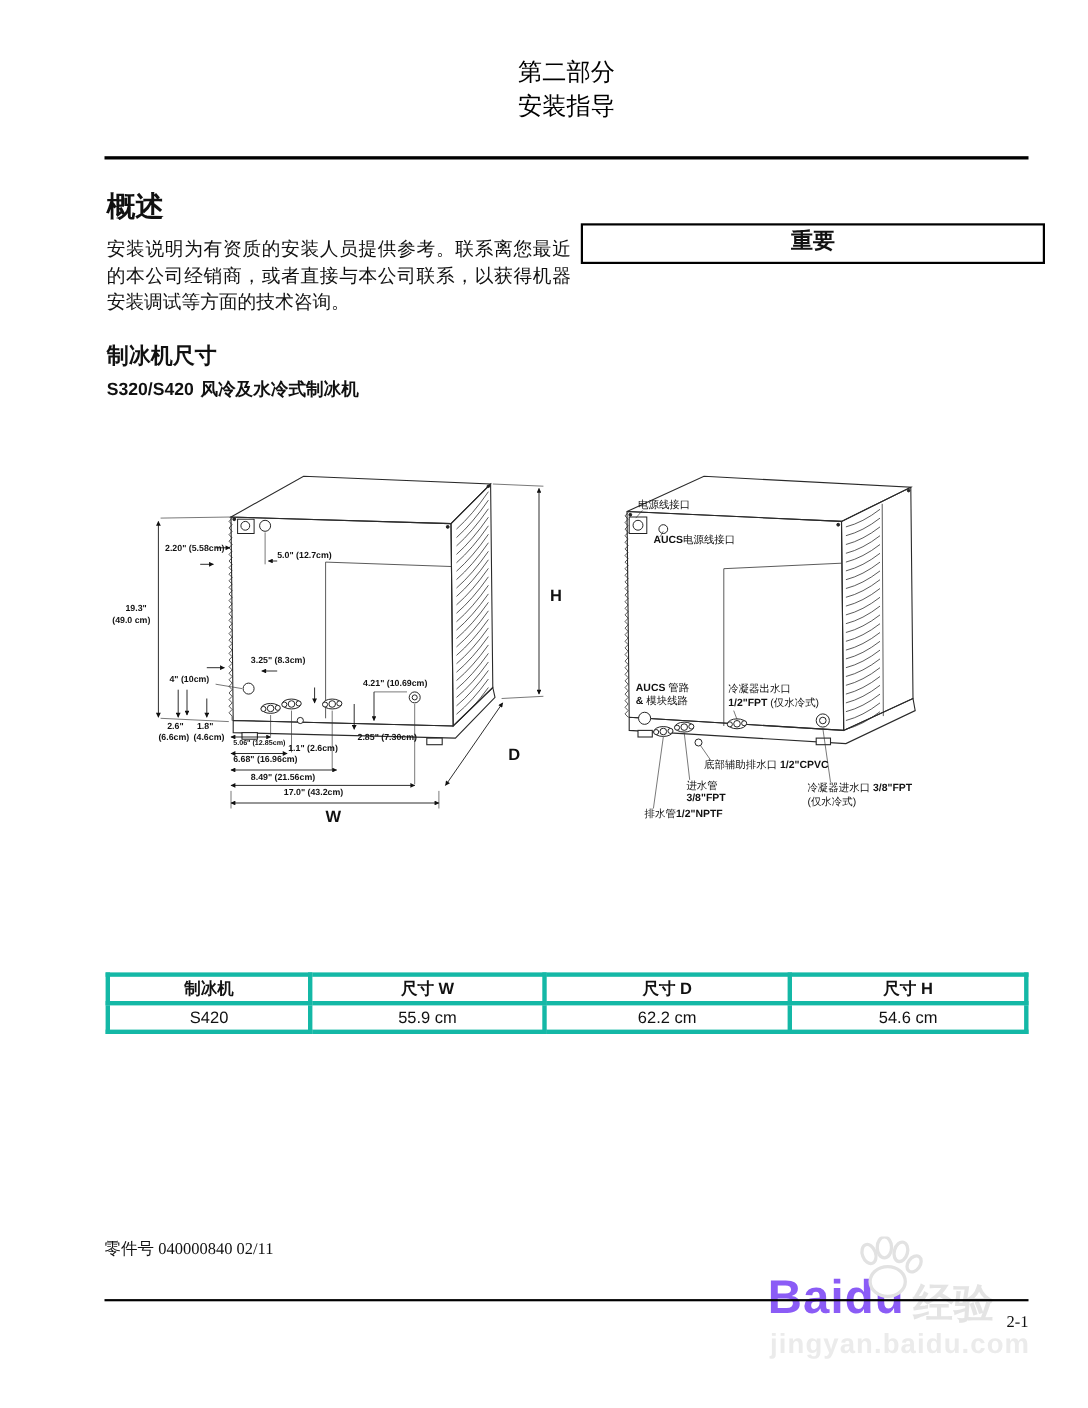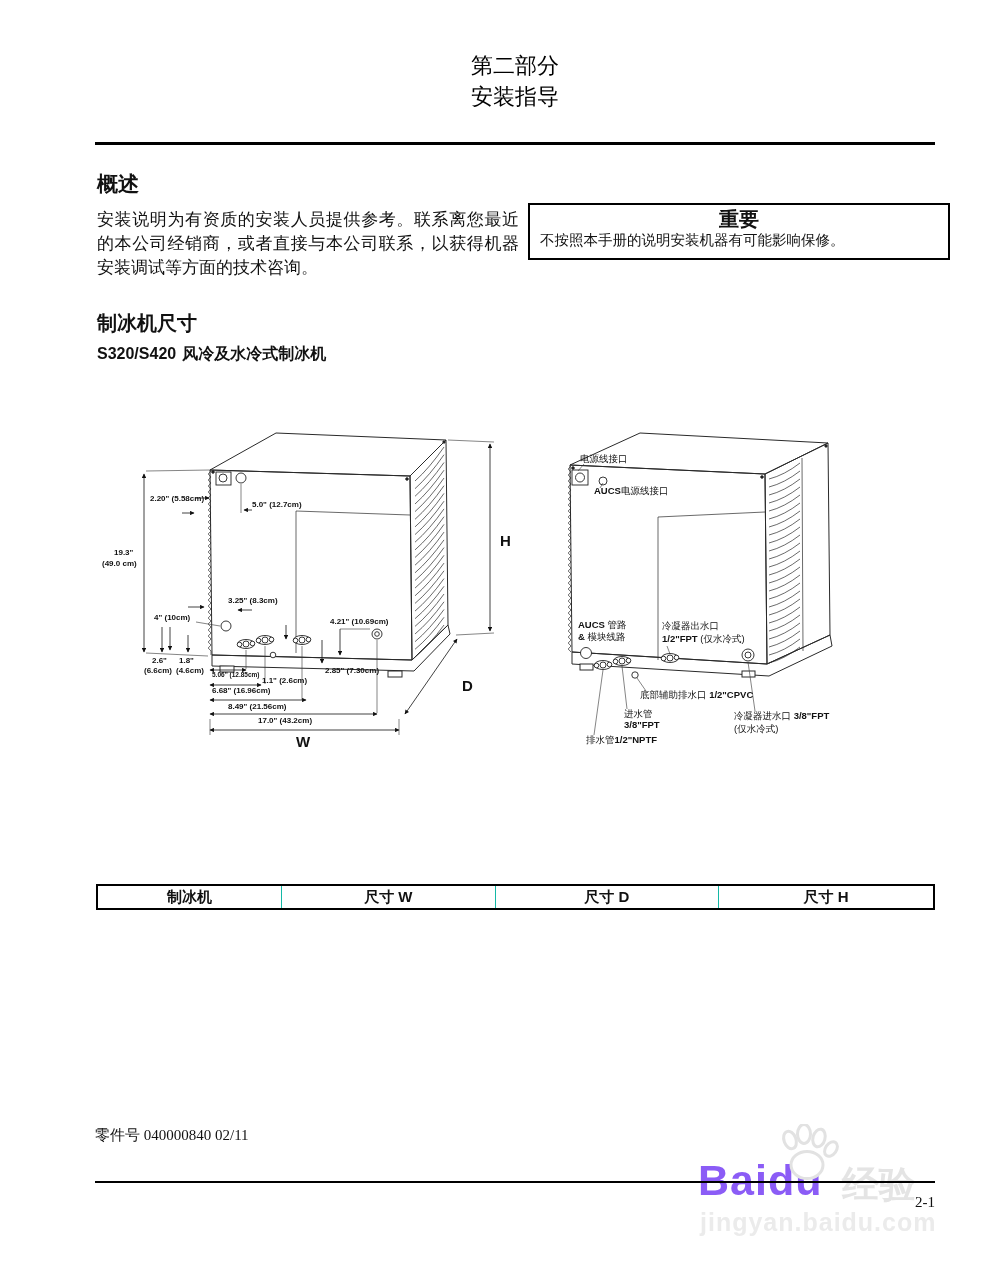--- a/index.html
+++ b/index.html
@@ -6,21 +6,21 @@
   .page{position:relative;width:989px;height:1280px;background:#fff;overflow:hidden;
         font-family:"Liberation Serif","DejaVu Serif",serif;color:#111;}
 
   .title-block{position:absolute;left:95px;top:50px;width:840px;text-align:center;
                font-size:22px;line-height:31px;color:#000;}
   .rule{position:absolute;left:95px;width:840px;height:3px;background:#000;}
   .rule-top{top:142px;}
   .rule-bottom{top:1181px;height:2px;}
 
   .overview{position:absolute;left:97px;top:170px;width:422px;}
-  .overview h2{margin:0 0 10px 0;font-size:21px;font-weight:bold;}
+  .overview h2{margin:0 0 10px 0;font-size:26px;font-weight:bold;}
   .overview p{margin:0;font-size:17px;line-height:24px;text-align:justify;}
 
   .important-box{position:absolute;left:528px;top:203px;width:398px;border:2px solid #000;
                  padding:3px 10px 8px 10px;}
   .important-box .ib-title{text-align:center;font-size:20px;font-weight:bold;line-height:22px;}
   .important-box .ib-body{font-size:14.5px;line-height:20px;}
 
   .dim-heading{position:absolute;left:97px;top:310px;font-size:20px;font-weight:bold;}
   .dim-subheading{position:absolute;left:97px;top:344px;font-size:16px;font-weight:bold;}
   .dim-subheading .model{font-family:"Liberation Sans","DejaVu Sans",sans-serif;}
@@ -35,34 +35,34 @@
                font-size:8px;fill:#111;}
   .diagram .dt-sm{font-size:6.5px;}
   .diagram .big{font-family:"Liberation Sans","DejaVu Sans",sans-serif;font-weight:bold;
                 font-size:15px;fill:#111;}
   .diagram .cn{font-family:"Liberation Sans","DejaVu Sans",sans-serif;font-size:9.5px;fill:#111;}
   .diagram .b{font-weight:bold;}
   .diagram .wh{fill:#fff;stroke:#2a2a2a;stroke-width:1;}
 
   .dims-table{position:absolute;left:96px;top:884px;width:839px;border-collapse:collapse;
               font-family:"Liberation Sans","DejaVu Sans",sans-serif;font-size:15px;}
-  .dims-table th,.dims-table td{border:1px solid #14b8a6;text-align:center;height:22px;padding:0;}
+  .dims-table th,.dims-table td{border:4px solid #14b8a6;text-align:center;height:22px;padding:0;}
   .dims-table{border:2px solid #000;}
   .dims-table th{font-weight:bold;}
 
   .footer-part{position:absolute;left:95px;top:1126px;font-size:15px;text-align:center;}
   .footer-page{position:absolute;right:54px;top:1194px;font-size:15px;
                font-family:Liberation Serif, serif;margin-left:16px;}
 
   .watermark{position:absolute;left:698px;top:1128px;width:250px;height:110px;
              font-family:"Liberation Sans","DejaVu Sans",sans-serif;}
   .wm-baidu{position:absolute;left:0;top:28px;font-size:43px;font-weight:bold;color:#8b5cf6;
             letter-spacing:1px;}
   .wm-paw{position:absolute;left:78px;top:-4px;}
-  .wm-jy{position:absolute;left:144px;top:32px;font-size:37px;font-weight:bold;color:#e4e4e4;}
+  .wm-jy{position:absolute;left:132px;top:32px;font-size:37px;font-weight:bold;color:#e4e4e4;}
   .wm-url{position:absolute;left:2px;top:80px;font-size:25px;font-weight:bold;color:#ebebeb;
           letter-spacing:1px;}
 </style>
 </head>
 <body>
 
 <div class="page">
 
   <div class="title-block">
     <div>第二部分</div>
@@ -71,21 +71,20 @@
 
   <div class="rule rule-top"></div>
 
   <div class="overview">
     <h2>概述</h2>
     <p>安装说明为有资质的安装人员提供参考。联系离您最近的本公司经销商，或者直接与本公司联系，以获得机器安装调试等方面的技术咨询。</p>
   </div>
 
   <div class="important-box">
     <div class="ib-title">重要</div>
-    <div class="ib-body">不按照本手册的说明安装机器有可能影响保修。</div>
   </div>
 
   <div class="dim-heading">制冰机尺寸</div>
   <div class="dim-subheading">
     <span class="model">S320/S420</span><span class="rest">风冷及水冷式制冰机</span>
   </div>
 
   <svg class="diagram" viewBox="0 0 860 360">
     <defs>
       <marker id="arr" viewBox="0 0 10 10" refX="9" refY="5" markerWidth="7" markerHeight="5.5" orient="auto-start-reverse">
@@ -235,20 +234,26 @@
       </colgroup>
     <thead>
       <tr>
         <th>制冰机</th>
         <th>尺寸 W</th>
         <th>尺寸 D</th>
         <th>尺寸 H</th>
       </tr>
     </thead>
     <tbody>
+      <tr>
+        <td>S420</td>
+        <td>55.9 cm</td>
+        <td>62.2 cm</td>
+        <td>54.6 cm</td>
+      </tr>
     </tbody>
   </table>
 
   <div class="watermark">
     <span class="wm-baidu">Baidu</span>
     <svg class="wm-paw" width="64" height="58" viewBox="0 0 64 58">
       <g fill="#ffffff" stroke="#e2e2e2" stroke-width="3">
         <ellipse cx="14" cy="16" rx="6" ry="9" transform="rotate(-20 14 16)"></ellipse>
         <ellipse cx="28" cy="10" rx="6.5" ry="9.5"></ellipse>
         <ellipse cx="43" cy="14" rx="6" ry="9" transform="rotate(15 43 14)"></ellipse>

